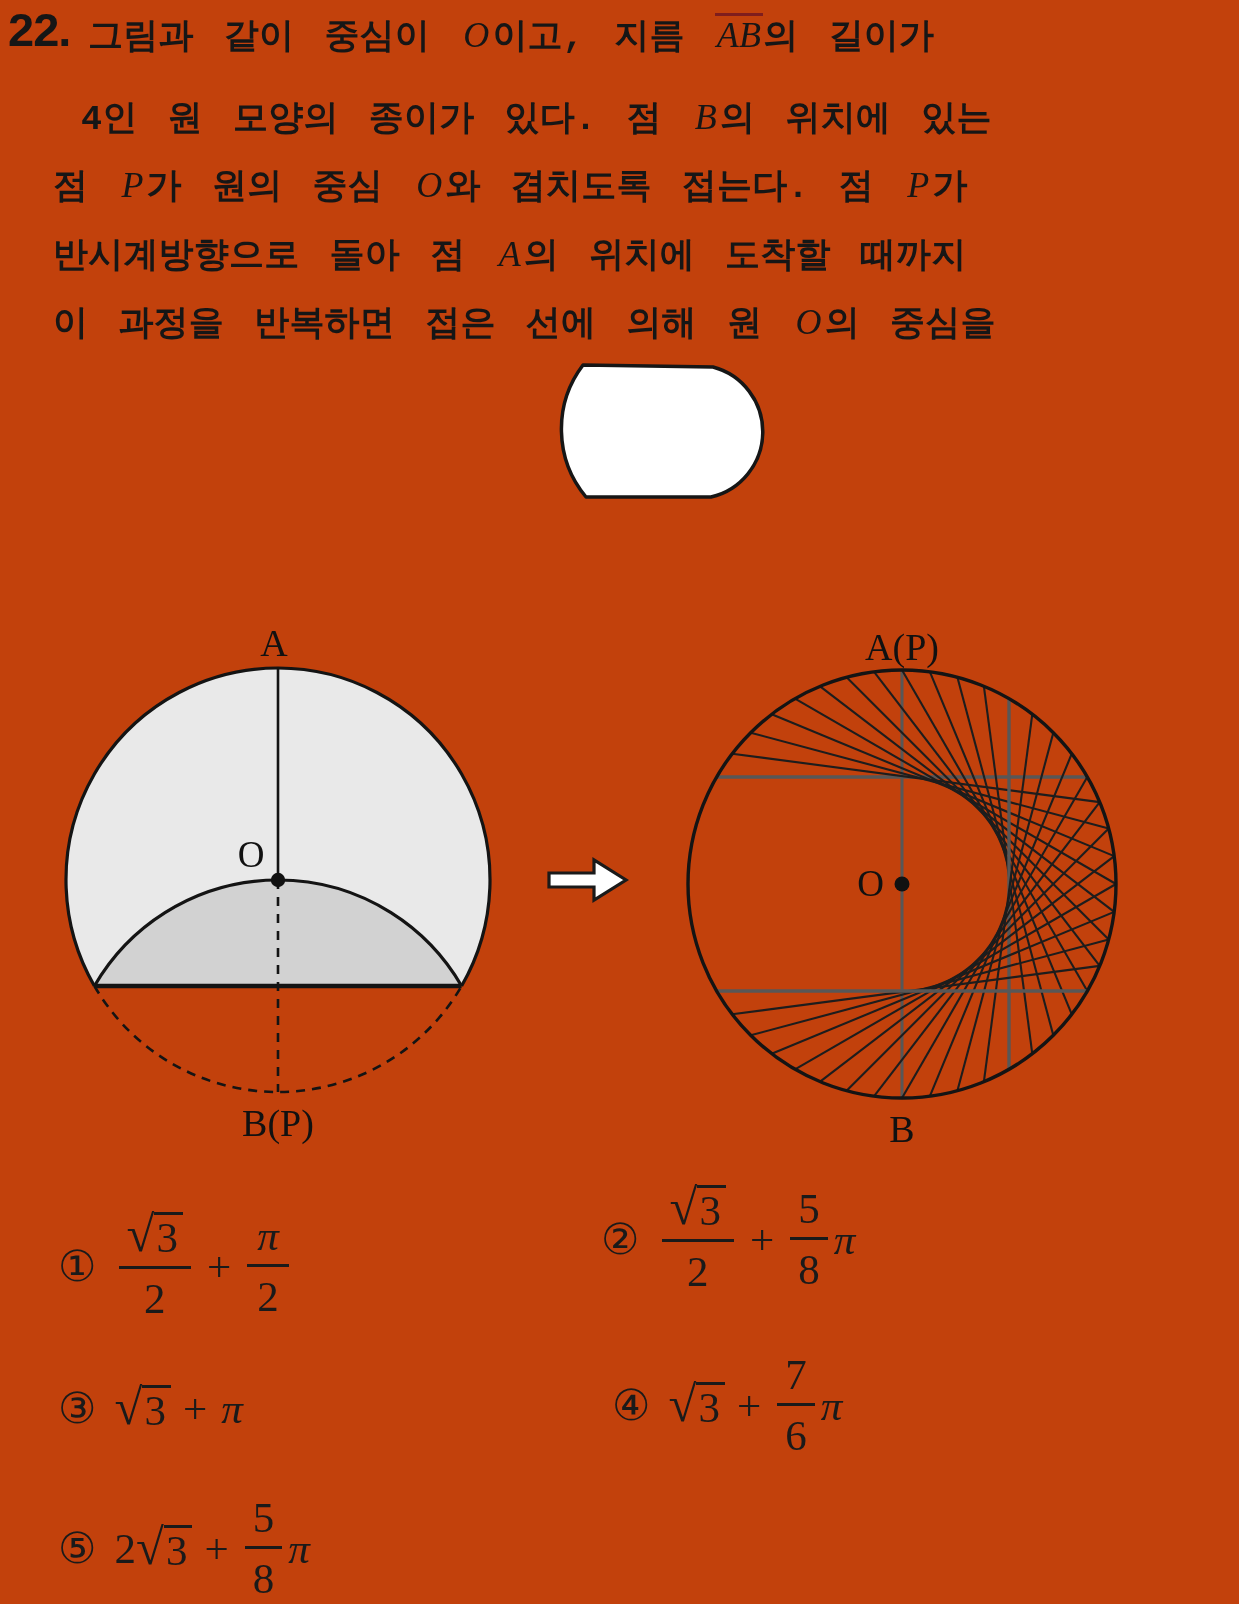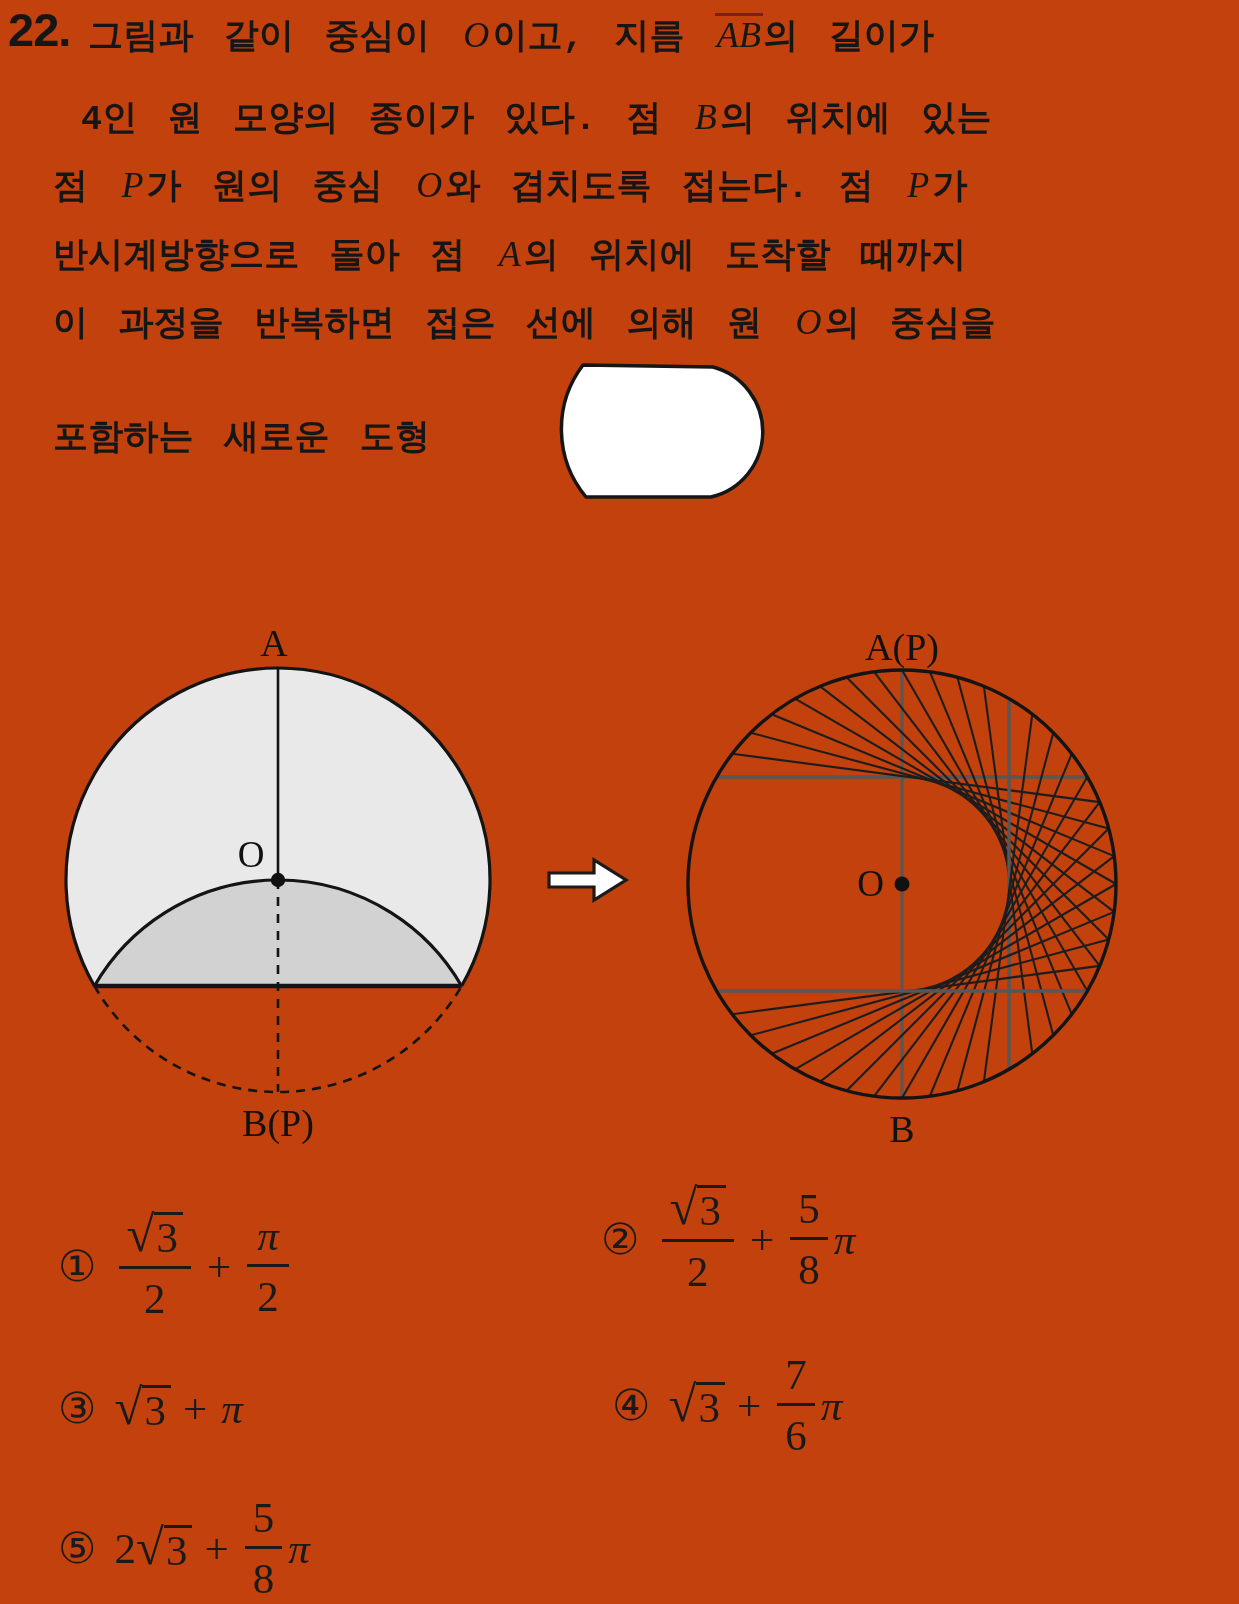--- a/index.html
+++ b/index.html
@@ -42,21 +42,20 @@
 
 <div class="page">
 
   <div class="qnum">22.</div>
 
   <div class="tline" style="left:88px;top:12px;"><span class="k">그림과 같이 중심이 </span><span class="v">O</span><span class="k">이고, 지름 </span><span class="ov">AB</span><span class="k">의 길이가</span></div>
   <div class="tline" style="left:53px;top:94px;margin-left:28px;"><span class="k">4인 원 모양의 종이가 있다. 점 </span><span class="v">B</span><span class="k">의 위치에 있는</span></div>
   <div class="tline" style="left:53px;top:162px;text-align:center;"><span class="k">점 </span><span class="v">P</span><span class="k">가 원의 중심 </span><span class="v">O</span><span class="k">와 겹치도록 접는다. 점 </span><span class="v">P</span><span class="k">가</span></div>
   <div class="tline" style="left:53px;top:231px;"><span class="k">반시계방향으로 돌아 점 </span><span class="v">A</span><span class="k">의 위치에 도착할 때까지</span></div>
   <div class="tline" style="left:53px;top:299px;"><span class="k">이 과정을 반복하면 접은 선에 의해 원 </span><span class="v">O</span><span class="k">의 중심을</span></div>
-  <div class="tline" style="left:53px;top:413px;"><span class="k">포함하는 새로운 도형</span></div>
 
   <svg class="figsvg" style="left:551px;top:357px;" width="230" height="152" viewBox="0 0 230 152">
     <path d="M32,8 L162,10 A67,67 0 0 1 160,140 L35,140 A106,106 0 0 1 32,8 Z" fill="#ffffff" stroke="#161616" stroke-width="3.5" stroke-linejoin="round"></path>
   </svg>
 
   <svg id="left-fig" class="figsvg" style="left:40px;top:598px;" width="480" height="562" viewBox="0 0 480 562">
       <path d="M54.40261439769901,388 A212,212 0 1 1 421.59738560230096,388 A212,212 0 0 0 54.40261439769901,388 Z" fill="#e9e9e9" stroke="none"></path>
       <path d="M54.40261439769901,388 A212,212 0 0 1 421.59738560230096,388 L54.40261439769901,388 Z" fill="#d2d2d2" stroke="none"></path>
       <path d="M54.40261439769901,388 A212,212 0 0 0 421.59738560230096,388" fill="none" stroke="#141414" stroke-width="2.6" stroke-dasharray="9,7"></path>
       <path d="M54.40261439769901,388 A212,212 0 1 1 421.59738560230096,388" fill="none" stroke="#141414" stroke-width="3.2"></path>

